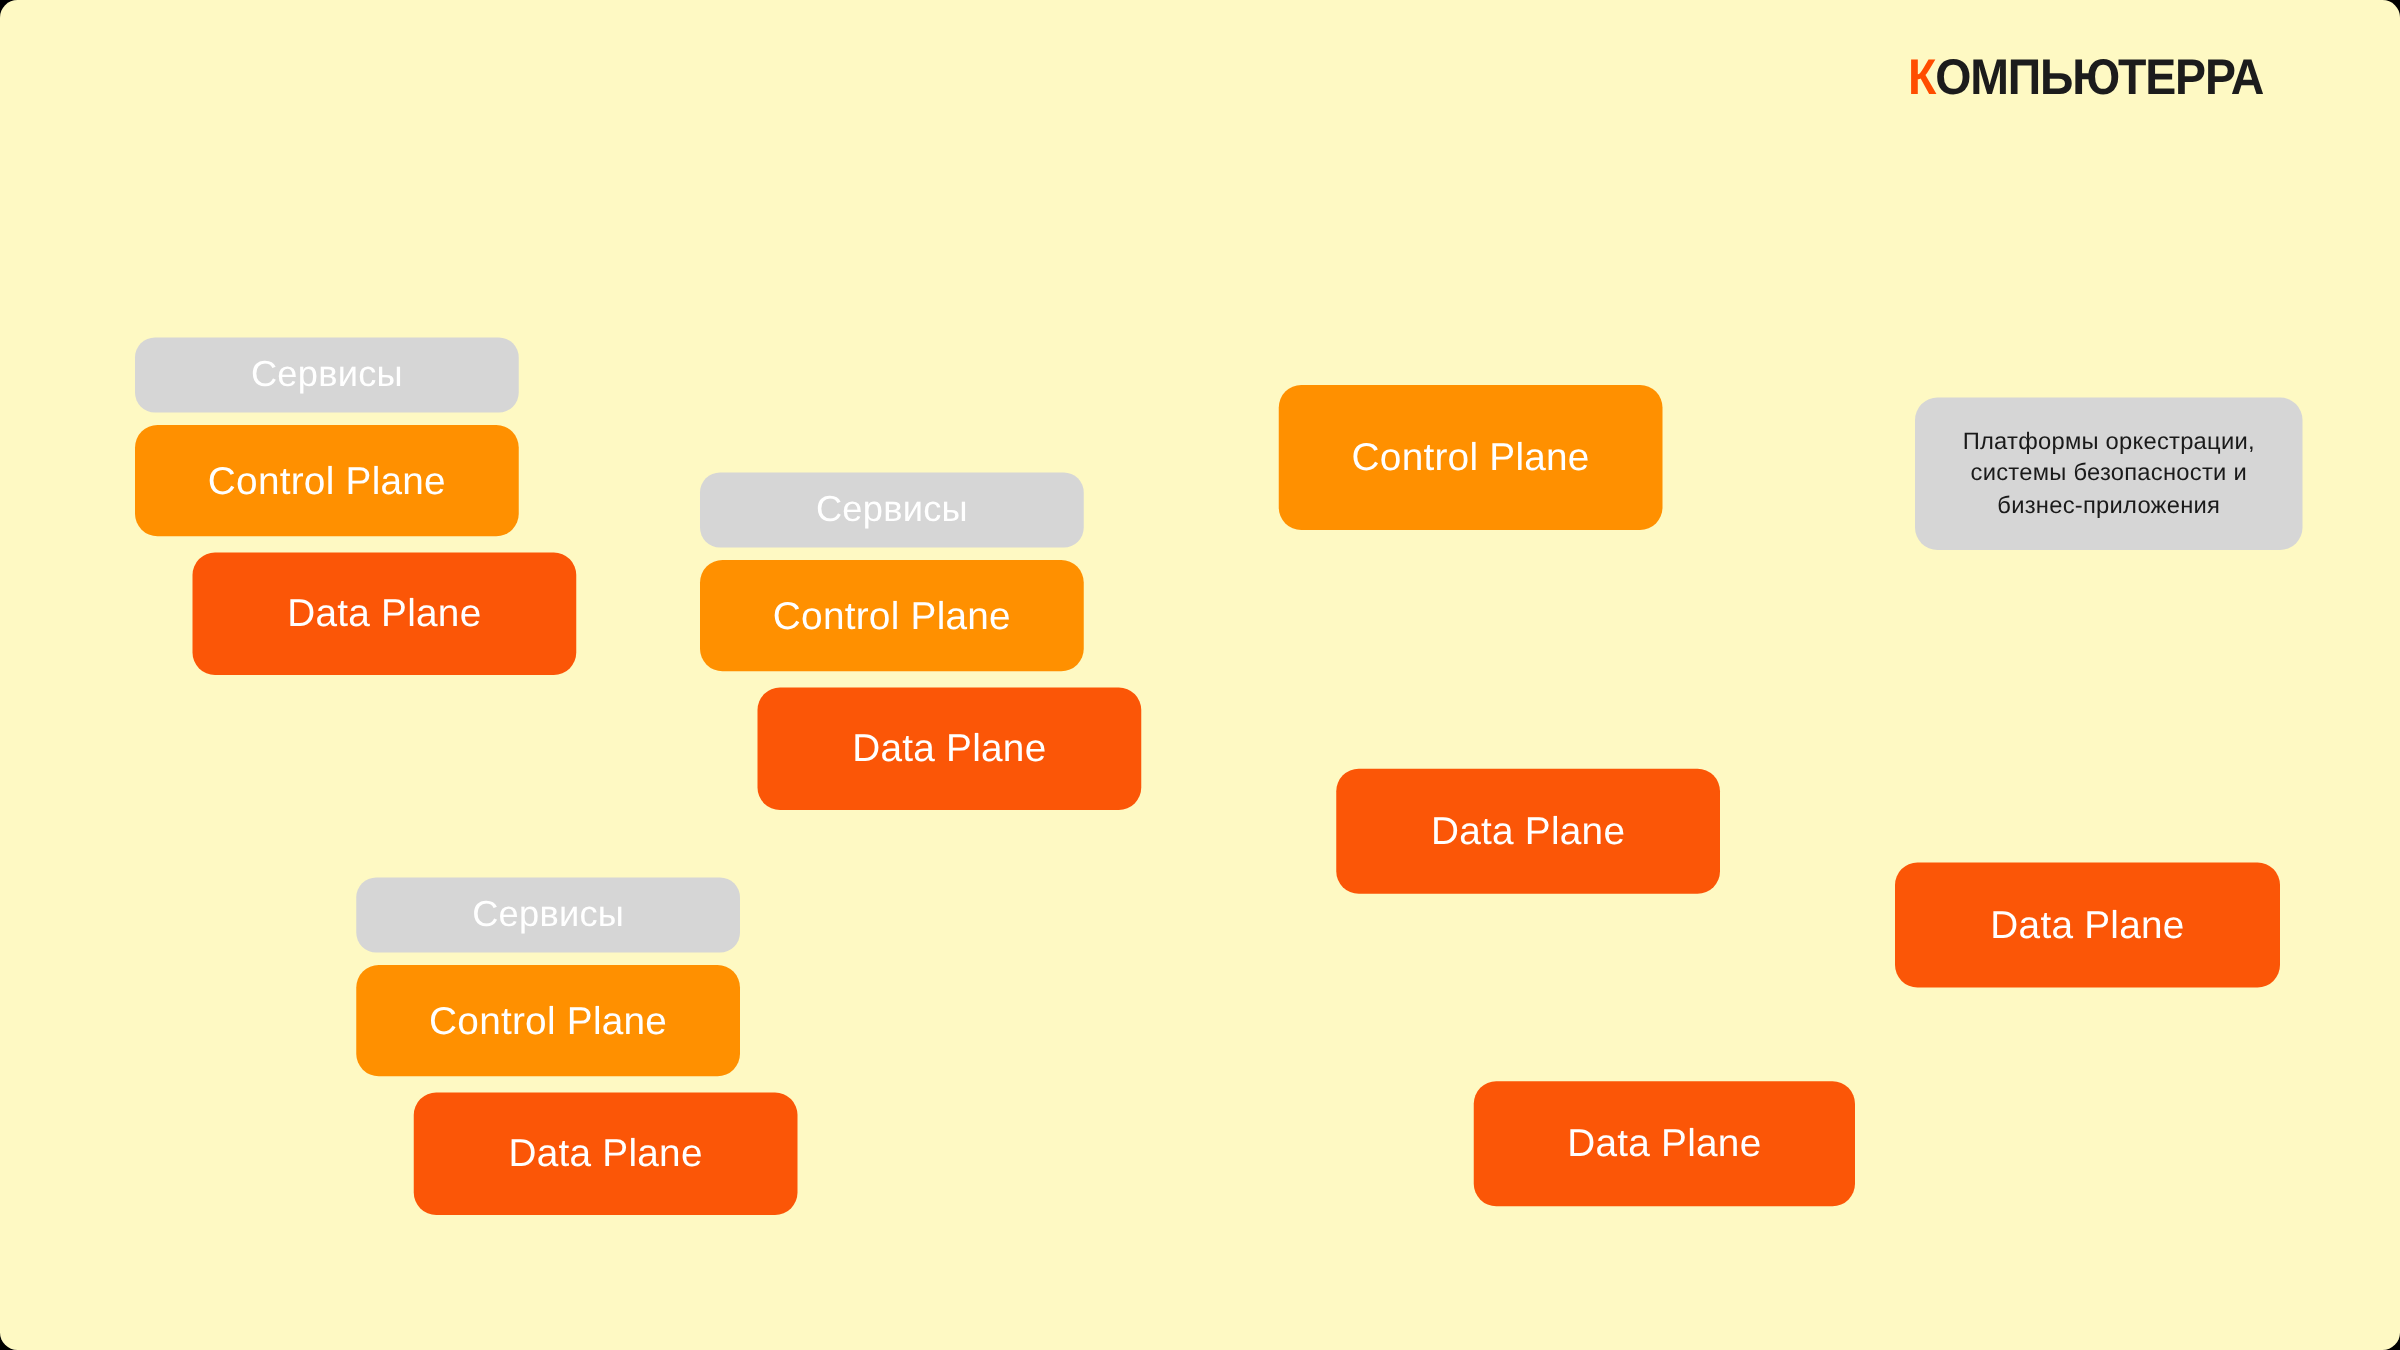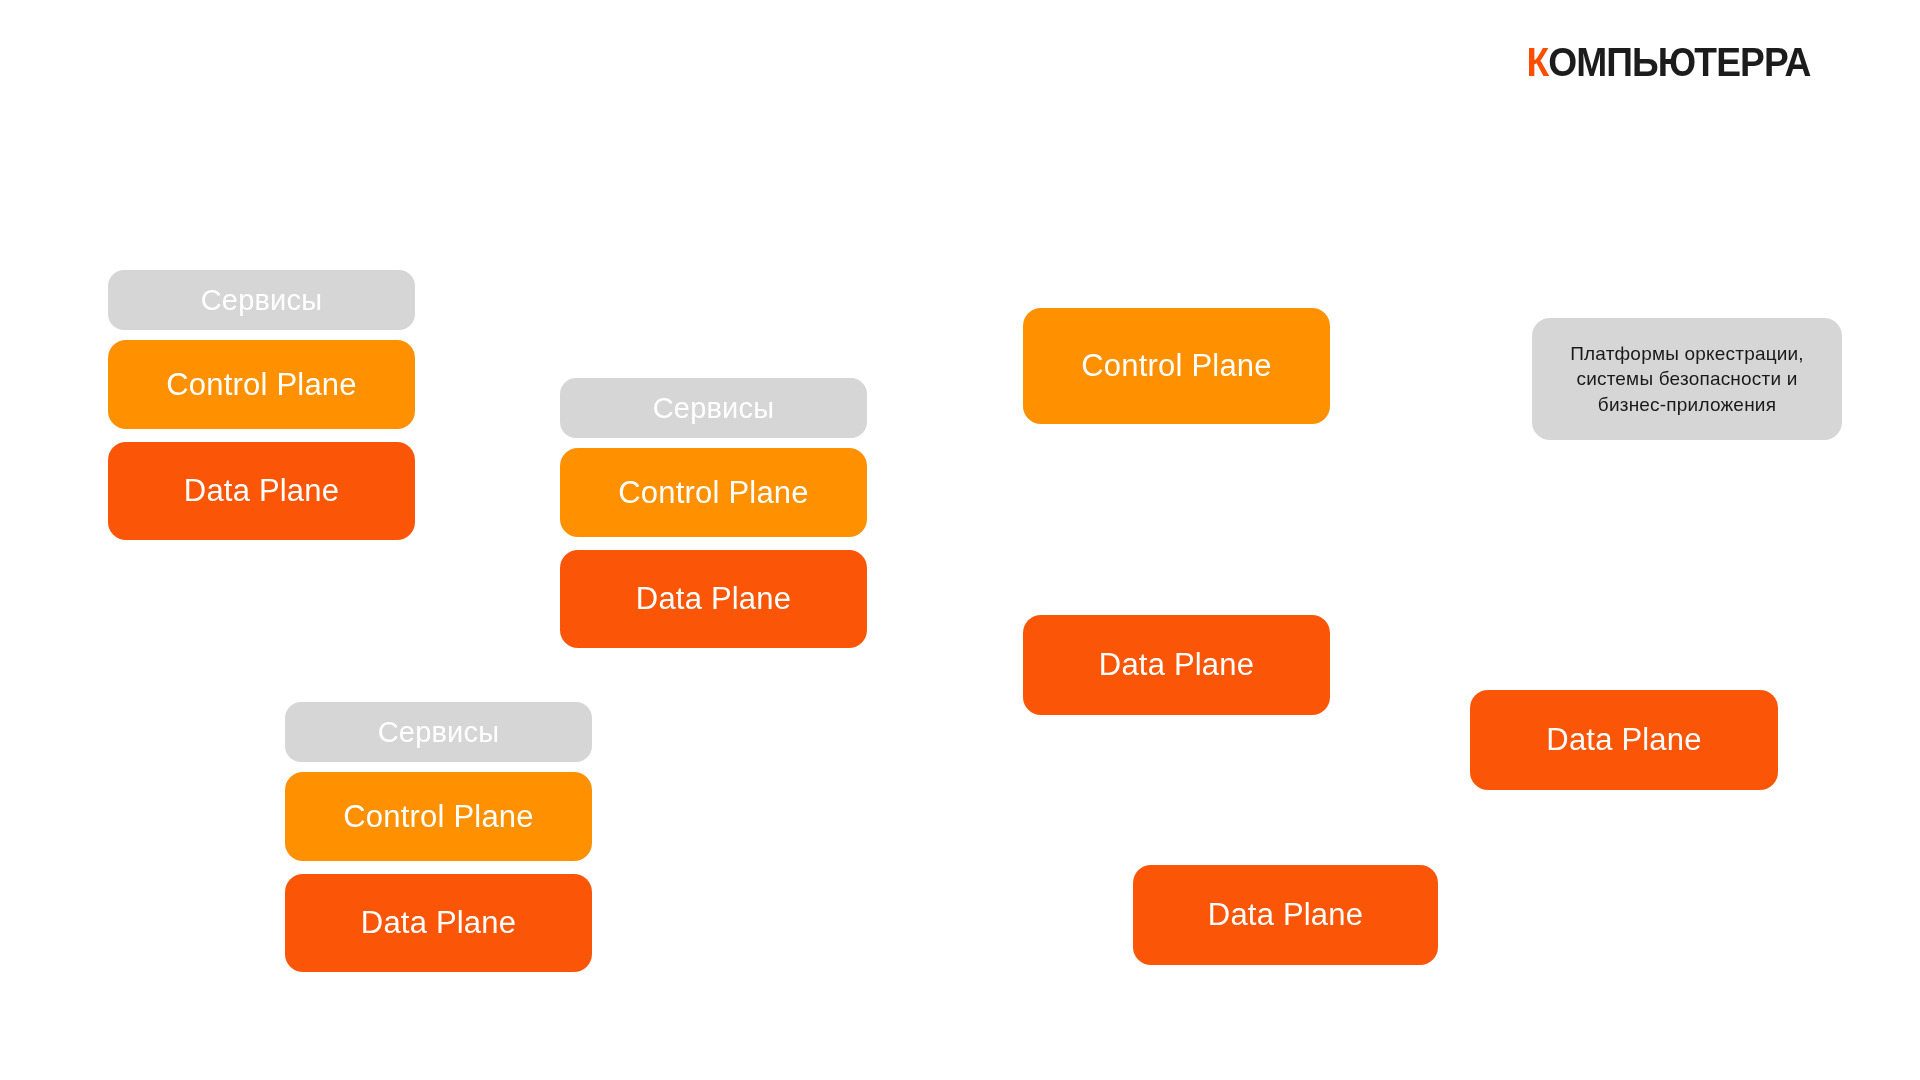--- a/index.html
+++ b/index.html
@@ -10,21 +10,22 @@
   body {
     width: 1920px;
     height: 1080px;
     overflow: hidden;
     font-family: "Liberation Sans", sans-serif;
   }
   #canvas {
     position: relative;
     width: 1920px;
     height: 1080px;
-    background: #ffffff;
+    background: #fef9c3;
+    border-radius: 14px;
   }
 
   
   .logo {
     position: absolute;
     right: 110px;
     top: 42px;
     font-family: "Liberation Sans", sans-serif;
     font-weight: bold;
     font-size: 40px;
@@ -57,20 +58,21 @@
     background: #D6D6D6;
     color: #FFFFFF;
     border-radius: 16px;
     font-size: 29px;
   }
   .node.control {
     background: #FF9000;
   }
   .node.data {
     background: #FB5607;
+    margin-left: 46px;
   }
   .node.note {
     background: #D6D6D6;
     color: #1A1A1A;
     font-size: 19px;
     line-height: 1.32;
     border-radius: 18px;
     padding: 0 14px;
   }
   .note-text {

